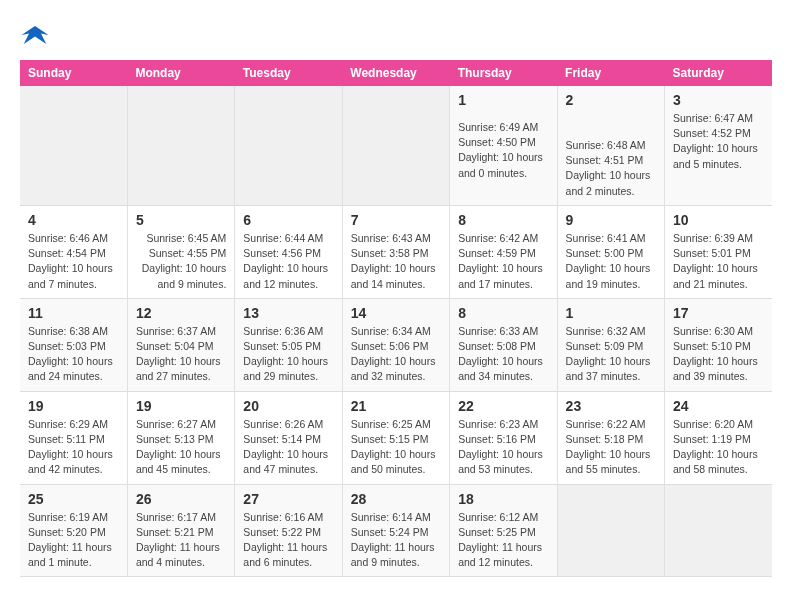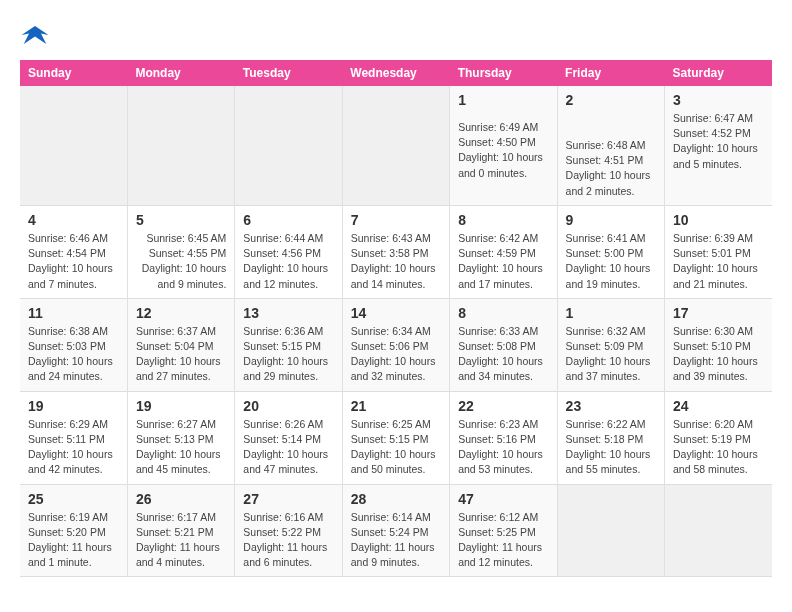--- a/index.html
+++ b/index.html
@@ -217,21 +217,21 @@
         <td>
           <span class="day-num">12</span>
           <div class="day-info" style="white-space: pre-line;">Sunrise: 6:37 AM
 Sunset: 5:04 PM
 Daylight: 10 hours
 and 27 minutes.</div>
         </td>
         <td>
           <span class="day-num">13</span>
           <div class="day-info" style="white-space: pre-line;">Sunrise: 6:36 AM
-Sunset: 5:15 PM
+Sunset: 5:05 PM
 Daylight: 10 hours
 and 29 minutes.</div>
         </td>
         <td>
           <span class="day-num">14</span>
           <div class="day-info" style="white-space: pre-line;">Sunrise: 6:34 AM
 Sunset: 5:06 PM
 Daylight: 10 hours
 and 32 minutes.</div>
         </td>
@@ -296,21 +296,21 @@
         <td>
           <span class="day-num">23</span>
           <div class="day-info" style="white-space: pre-line;">Sunrise: 6:22 AM
 Sunset: 5:18 PM
 Daylight: 10 hours
 and 55 minutes.</div>
         </td>
         <td>
           <span class="day-num">24</span>
           <div class="day-info" style="white-space: pre-line;">Sunrise: 6:20 AM
-Sunset: 5:19 PM
+Sunset: 1:19 PM
 Daylight: 10 hours
 and 58 minutes.</div>
         </td>
       </tr>
       <tr>
         <td>
           <span class="day-num">25</span>
           <div class="day-info" style="white-space: pre-line;">Sunrise: 6:19 AM
 Sunset: 5:20 PM
 Daylight: 11 hours
@@ -331,21 +331,21 @@
 and 6 minutes.</div>
         </td>
         <td>
           <span class="day-num">28</span>
           <div class="day-info" style="white-space: pre-line;">Sunrise: 6:14 AM
 Sunset: 5:24 PM
 Daylight: 11 hours
 and 9 minutes.</div>
         </td>
         <td>
-          <span class="day-num">47</span>
+          <span class="day-num">18</span>
           <div class="day-info" style="white-space: pre-line;">Sunrise: 6:12 AM
 Sunset: 5:25 PM
 Daylight: 11 hours
 and 12 minutes.</div>
         </td>
         <td class="empty-cell"></td>
         <td class="empty-cell"></td>
       </tr>
     </tbody>
 </table>

